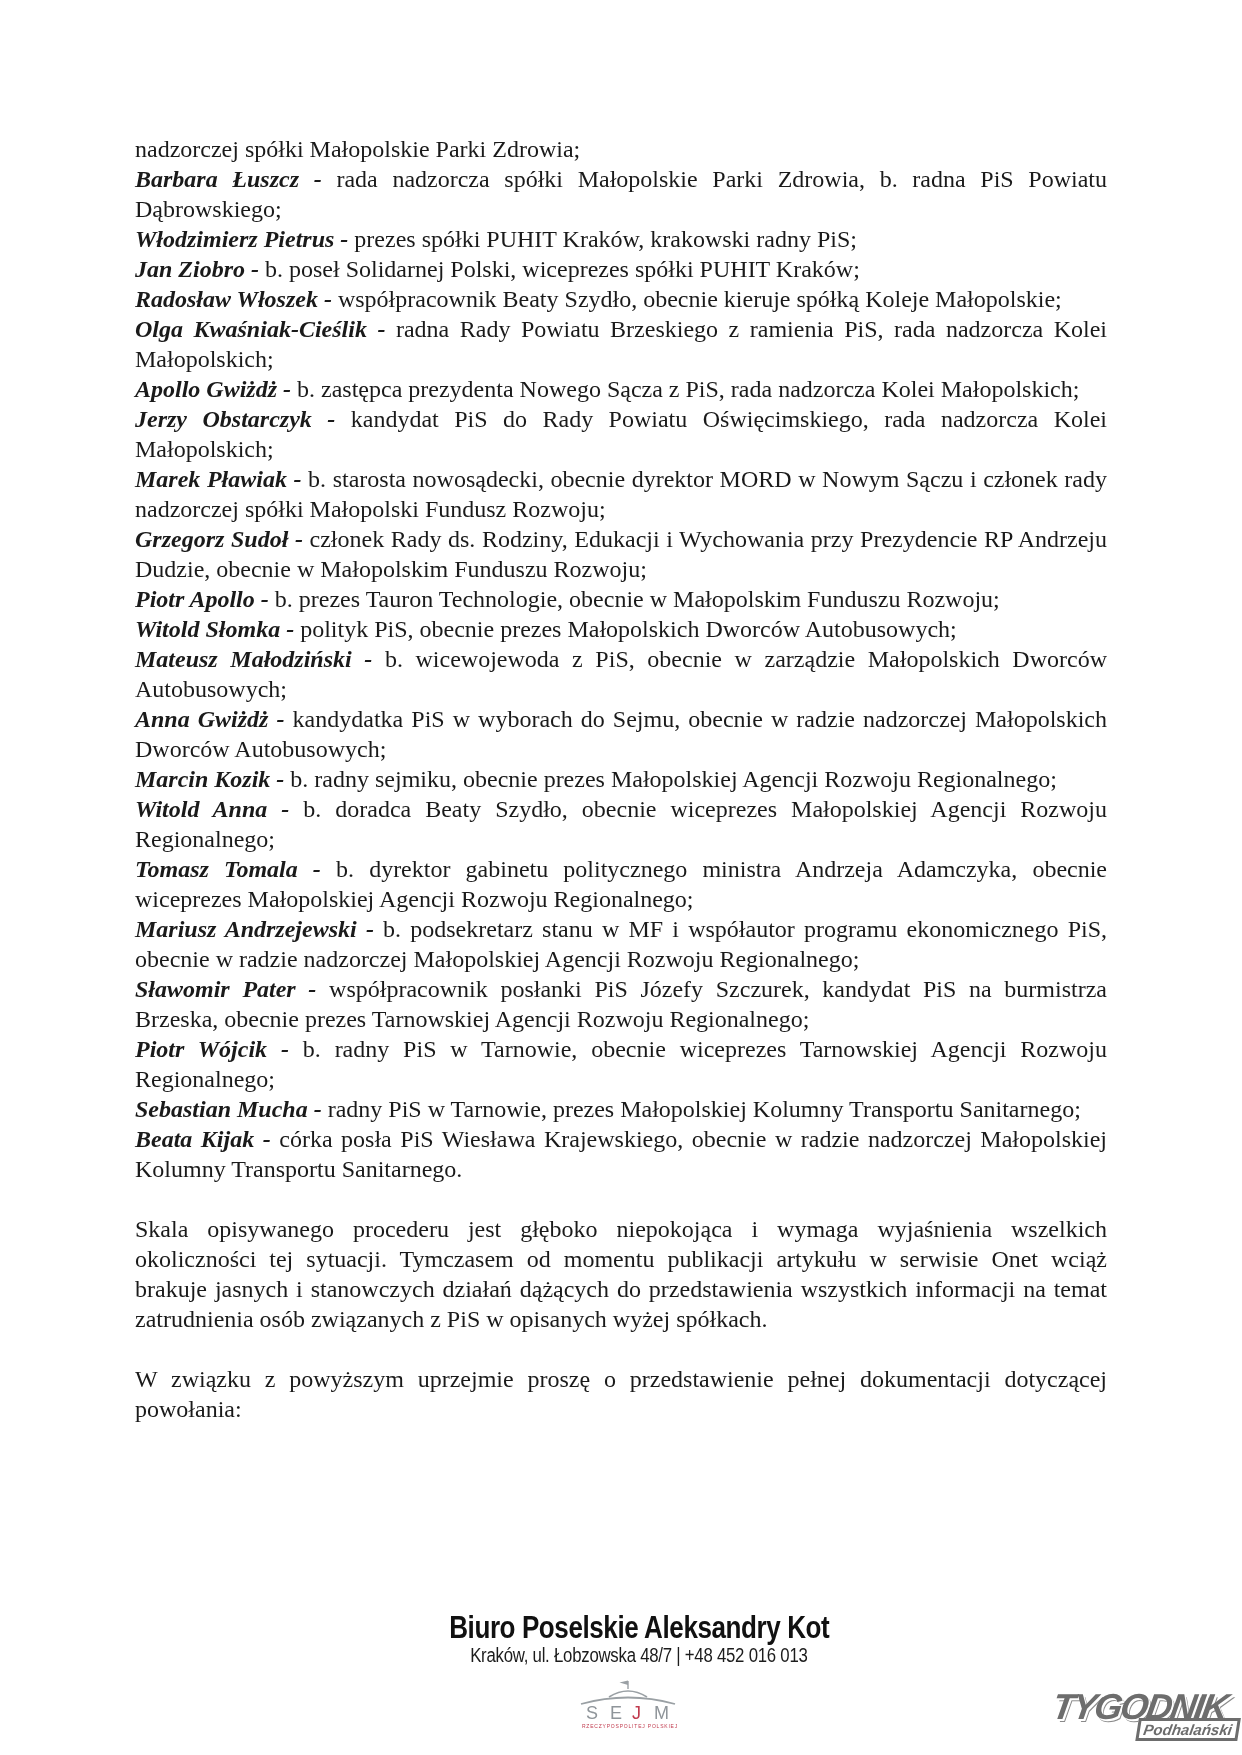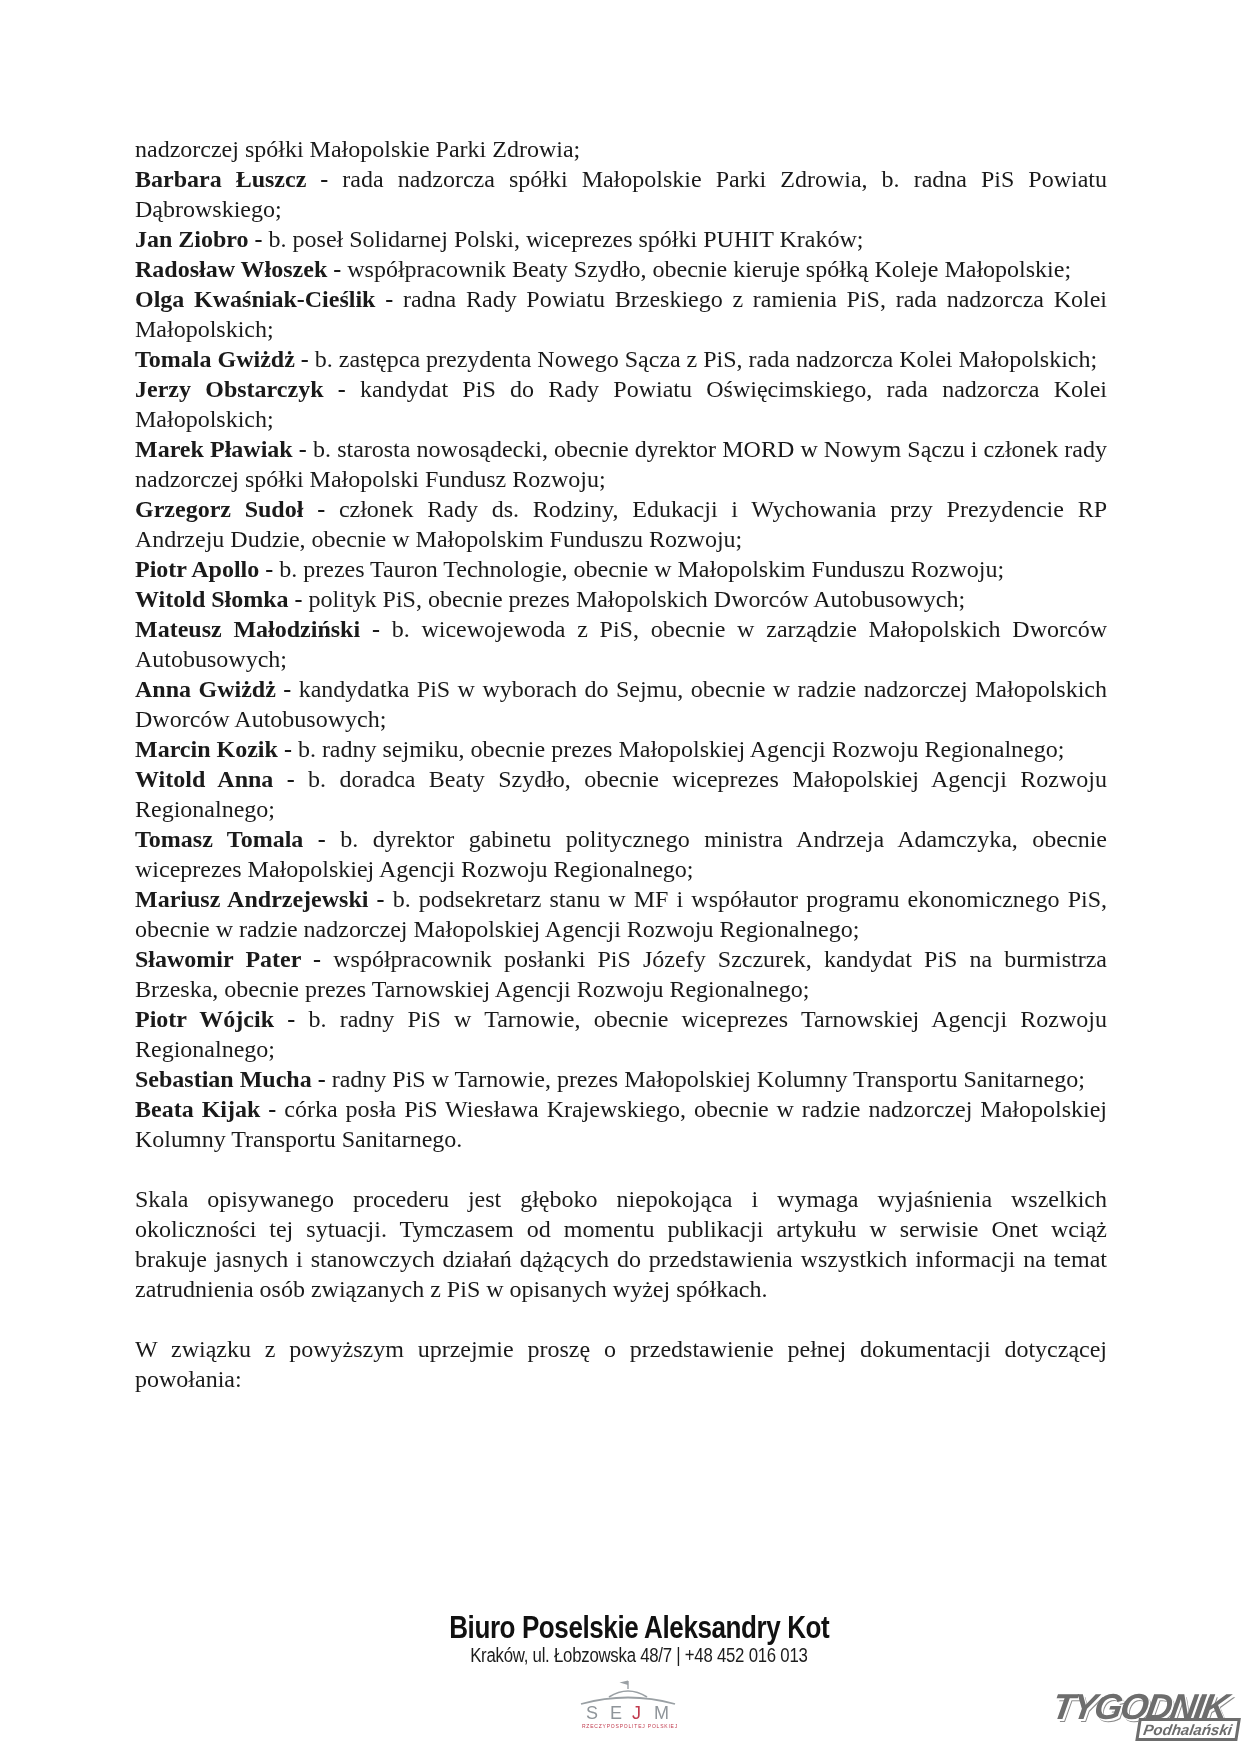--- a/index.html
+++ b/index.html
@@ -15,21 +15,21 @@
   .content{
     position:absolute;
     left:135px;
     top:134px;
     width:972px;
     font-size:24px;
     line-height:30px;
     text-align:justify;
   }
   .content p{margin:0;padding:0;}
-  .entry-name{font-weight:700;}
+  .entry-name{font-weight:700;font-style:italic;}
   .closing{margin-top:30px !important;}
   .request{margin-top:30px !important;}
   .footer{
     position:absolute;
     left:18px;
     top:1612px;
     width:100%;
     text-align:center;
     font-family:"Liberation Sans", sans-serif;
     color:#111111;
@@ -100,28 +100,29 @@
 <body>
 
 <div class="page">
 
   <div class="content">
     <p>nadzorczej spółki Małopolskie Parki Zdrowia;</p>
 
     <div>
   <p class="entry"><b class="entry-name">Barbara Łuszcz -</b> <span>rada nadzorcza spółki Małopolskie Parki Zdrowia, b. radna PiS Powiatu Dąbrowskiego;</span></p>
 
+  <p class="entry"><b class="entry-name">Włodzimierz Pietrus -</b> <span>prezes spółki PUHIT Kraków, krakowski radny PiS;</span></p>
 
   <p class="entry"><b class="entry-name">Jan Ziobro -</b> <span>b. poseł Solidarnej Polski, wiceprezes spółki PUHIT Kraków;</span></p>
 
   <p class="entry"><b class="entry-name">Radosław Włoszek -</b> <span>współpracownik Beaty Szydło, obecnie kieruje spółką Koleje Małopolskie;</span></p>
 
   <p class="entry"><b class="entry-name">Olga Kwaśniak-Cieślik -</b> <span>radna Rady Powiatu Brzeskiego z ramienia PiS, rada nadzorcza Kolei Małopolskich;</span></p>
 
-  <p class="entry"><b class="entry-name">Tomala Gwiżdż -</b> <span>b. zastępca prezydenta Nowego Sącza z PiS, rada nadzorcza Kolei Małopolskich;</span></p>
+  <p class="entry"><b class="entry-name">Apollo Gwiżdż -</b> <span>b. zastępca prezydenta Nowego Sącza z PiS, rada nadzorcza Kolei Małopolskich;</span></p>
 
   <p class="entry"><b class="entry-name">Jerzy Obstarczyk -</b> <span>kandydat PiS do Rady Powiatu Oświęcimskiego, rada nadzorcza Kolei Małopolskich;</span></p>
 
   <p class="entry"><b class="entry-name">Marek Pławiak -</b> <span>b. starosta nowosądecki, obecnie dyrektor MORD w Nowym Sączu i członek rady nadzorczej spółki Małopolski Fundusz Rozwoju;</span></p>
 
   <p class="entry"><b class="entry-name">Grzegorz Sudoł -</b> <span>członek Rady ds. Rodziny, Edukacji i Wychowania przy Prezydencie RP Andrzeju Dudzie, obecnie w Małopolskim Funduszu Rozwoju;</span></p>
 
   <p class="entry"><b class="entry-name">Piotr Apollo -</b> <span>b. prezes Tauron Technologie, obecnie w Małopolskim Funduszu Rozwoju;</span></p>
 
   <p class="entry"><b class="entry-name">Witold Słomka -</b> <span>polityk PiS, obecnie prezes Małopolskich Dworców Autobusowych;</span></p>

